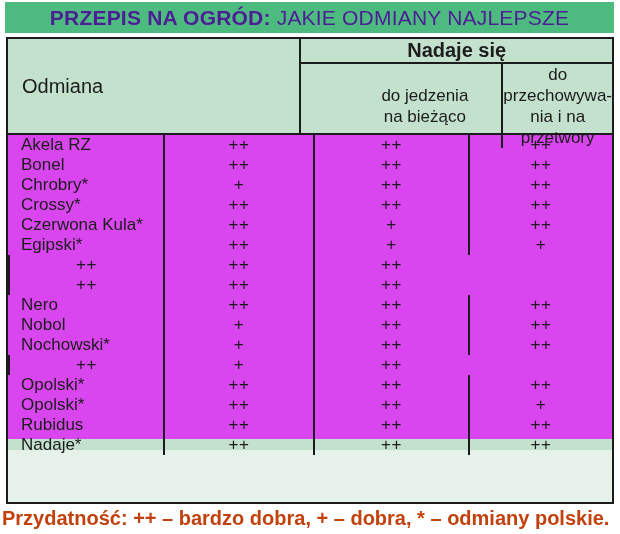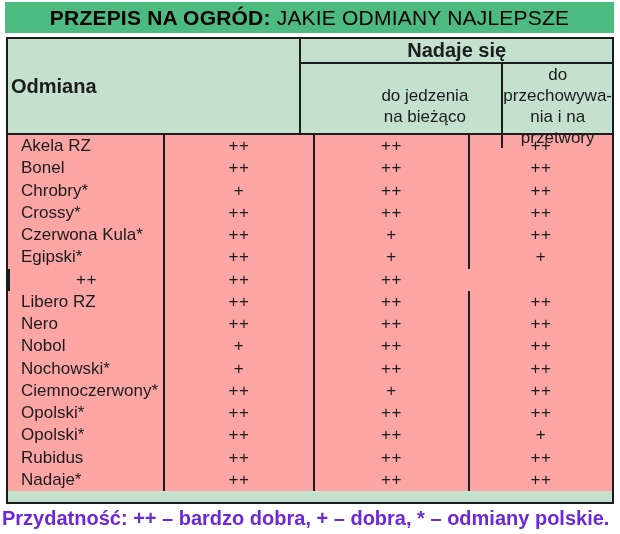--- a/index.html
+++ b/index.html
@@ -3,67 +3,67 @@
 <meta charset="utf-8">
 <style>
   html,body{margin:0;padding:0;}
   body{
     width:620px;height:534px;position:relative;background:#ffffff;
     font-family:"Liberation Sans","DejaVu Sans",sans-serif;
     -webkit-font-smoothing:antialiased;
   }
   .banner{
     position:absolute;left:5px;top:2px;width:609px;height:31px;
-    background:#4dbb80;color:#000000;
+    background:#4dbb80;color:#4c1d95;
     display:flex;align-items:center;justify-content:center;
     font-size:21px;white-space:pre;letter-spacing:.2px;
   }
   .banner .b-bold{font-weight:700;}
   .banner .b-reg{font-weight:400;}
   .tablewrap{
     position:absolute;left:6px;top:37px;width:608px;height:467px;
     box-sizing:border-box;border:2px solid #1c1c1c;background:#e6f1e9;
     color:#1c1c1c;
   }
   .thead{
     height:94px;background:#c3e1cd;border-bottom:2px solid #1c1c1c;
     display:flex;box-sizing:content-box;
   }
   .odmiana-cell{
     width:301px;border-right:2px solid #1c1c1c;
-    display:flex;align-items:center;padding-left:3px;box-sizing:border-box;
-    font-weight:700;font-size:20px;
+    display:flex;align-items:center;padding-left:14px;box-sizing:border-box;
+    font-weight:400;font-size:20px;
   }
   .nadaje-wrap{flex:1;display:flex;flex-direction:column;}
   .nadaje-title{
     height:31px;border-bottom:2px solid #1c1c1c;
     display:flex;align-items:center;justify-content:center;
     font-weight:700;font-size:20px;
   }
   .subcols{flex:1;display:flex;padding-left:47px;}
   .subcol{
     display:flex;flex-direction:column;align-items:center;justify-content:center;
     font-size:17px;line-height:21px;text-align:center;
   }
   .subcol.eat{width:153px;border-right:2px solid #1c1c1c;}
   .subcol.store{flex:1;}
   .tbody{
-    height:356px;display:grid;grid-template-rows:repeat(16,1fr);
-    background:#fca5a5;
+    height:304px;display:grid;grid-template-rows:repeat(16,1fr);
+    background:#d946ef;
   }
   .trow{display:grid;grid-template-columns:155px 150px 155px 1fr;font-size:17px;}
   .trow .name{padding-left:13px;display:flex;align-items:center;}
   .trow .val{
     display:flex;align-items:center;justify-content:center;
     border-left:2px solid #1c1c1c;letter-spacing:.5px;
   }
   .strip{height:11px;background:#c3e1cd;}
   .footnote{
     position:absolute;left:2px;top:507px;width:616px;
-    font-size:20px;font-weight:700;color:#6d28d9;white-space:nowrap;
+    font-size:20px;font-weight:700;color:#c2410c;white-space:nowrap;
   }
 </style>
 </head>
 <body>
 
 <div class="banner">
   <span class="b-bold">PRZEPIS NA OGRÓD:</span><span class="b-reg"> JAKIE ODMIANY NAJLEPSZE</span>
 </div>
 
 <div class="tablewrap">
@@ -127,21 +127,20 @@
     <div class="val">+</div>
   </div>
 
   <div class="trow">
     <div class="val">++</div>
     <div class="val">++</div>
     <div class="val">++</div>
   </div>
 
   <div class="trow">
-    <div class="name">Libero RZ</div>
     <div class="val">++</div>
     <div class="val">++</div>
     <div class="val">++</div>
   </div>
 
   <div class="trow">
     <div class="name">Nero</div>
     <div class="val">++</div>
     <div class="val">++</div>
     <div class="val">++</div>
@@ -155,21 +154,20 @@
   </div>
 
   <div class="trow">
     <div class="name">Nochowski*</div>
     <div class="val">+</div>
     <div class="val">++</div>
     <div class="val">++</div>
   </div>
 
   <div class="trow">
-    <div class="name">Ciemnoczerwony*</div>
     <div class="val">++</div>
     <div class="val">+</div>
     <div class="val">++</div>
   </div>
 
   <div class="trow">
     <div class="name">Opolski*</div>
     <div class="val">++</div>
     <div class="val">++</div>
     <div class="val">++</div>

